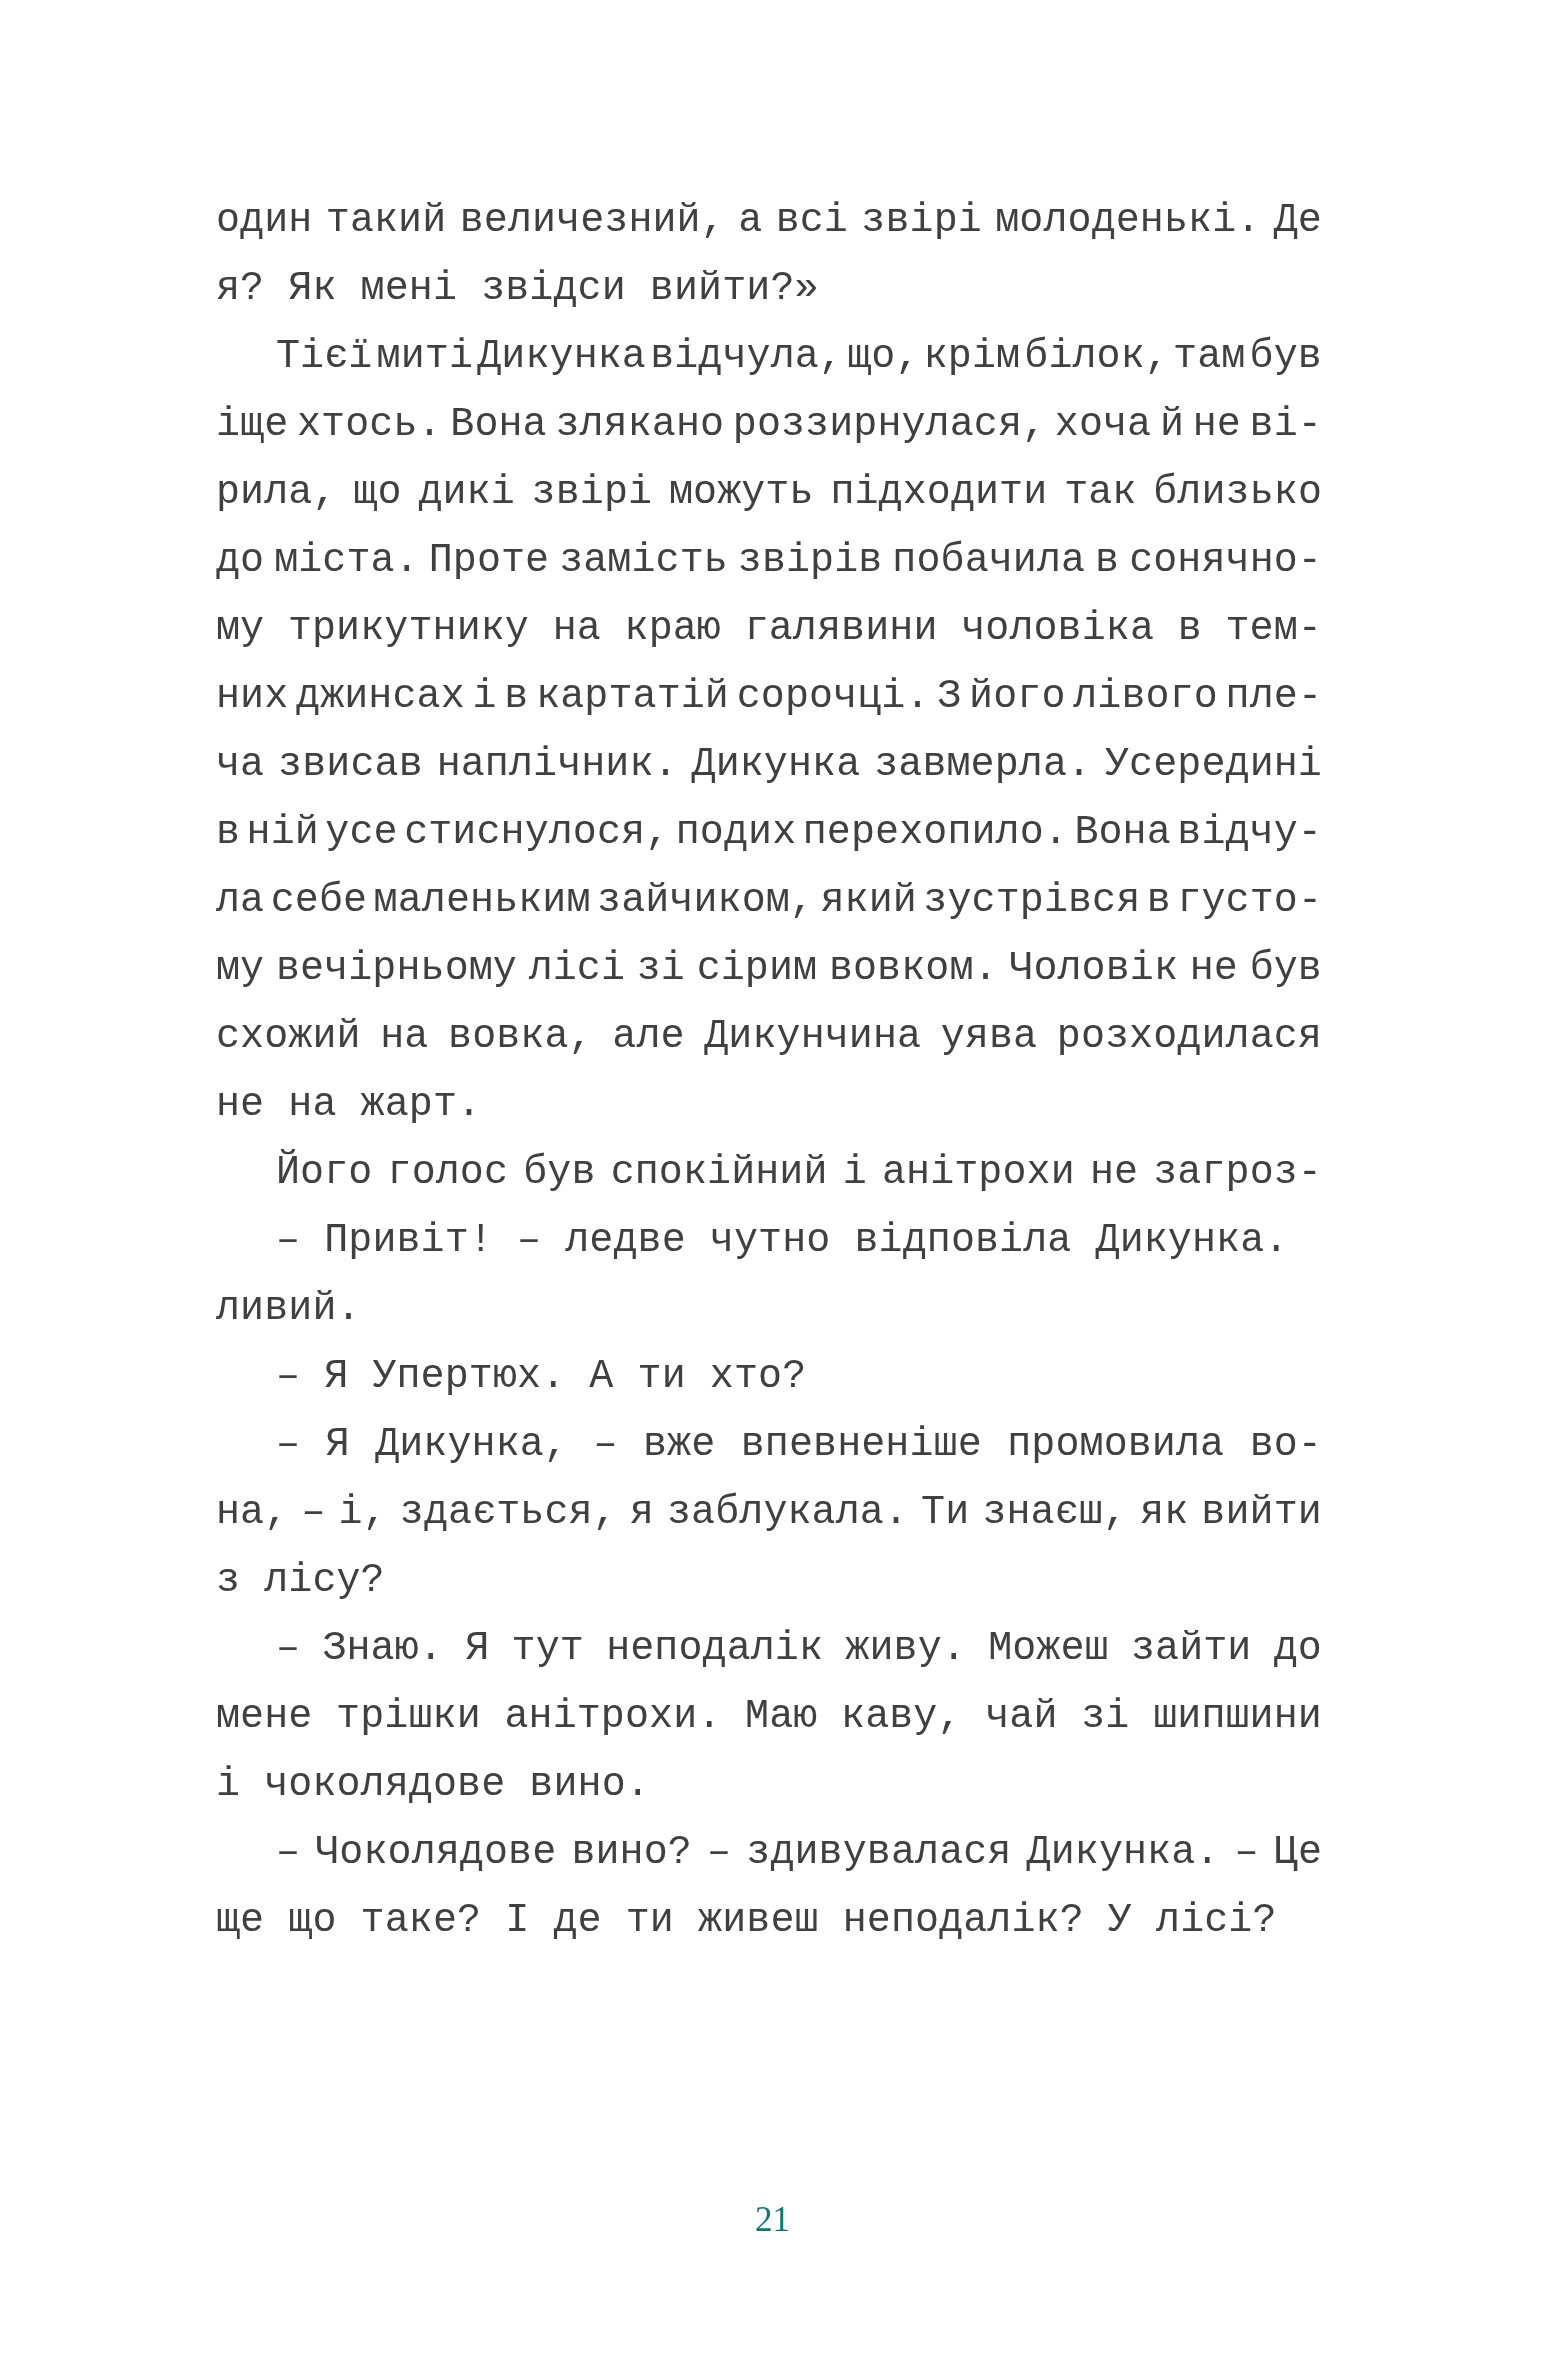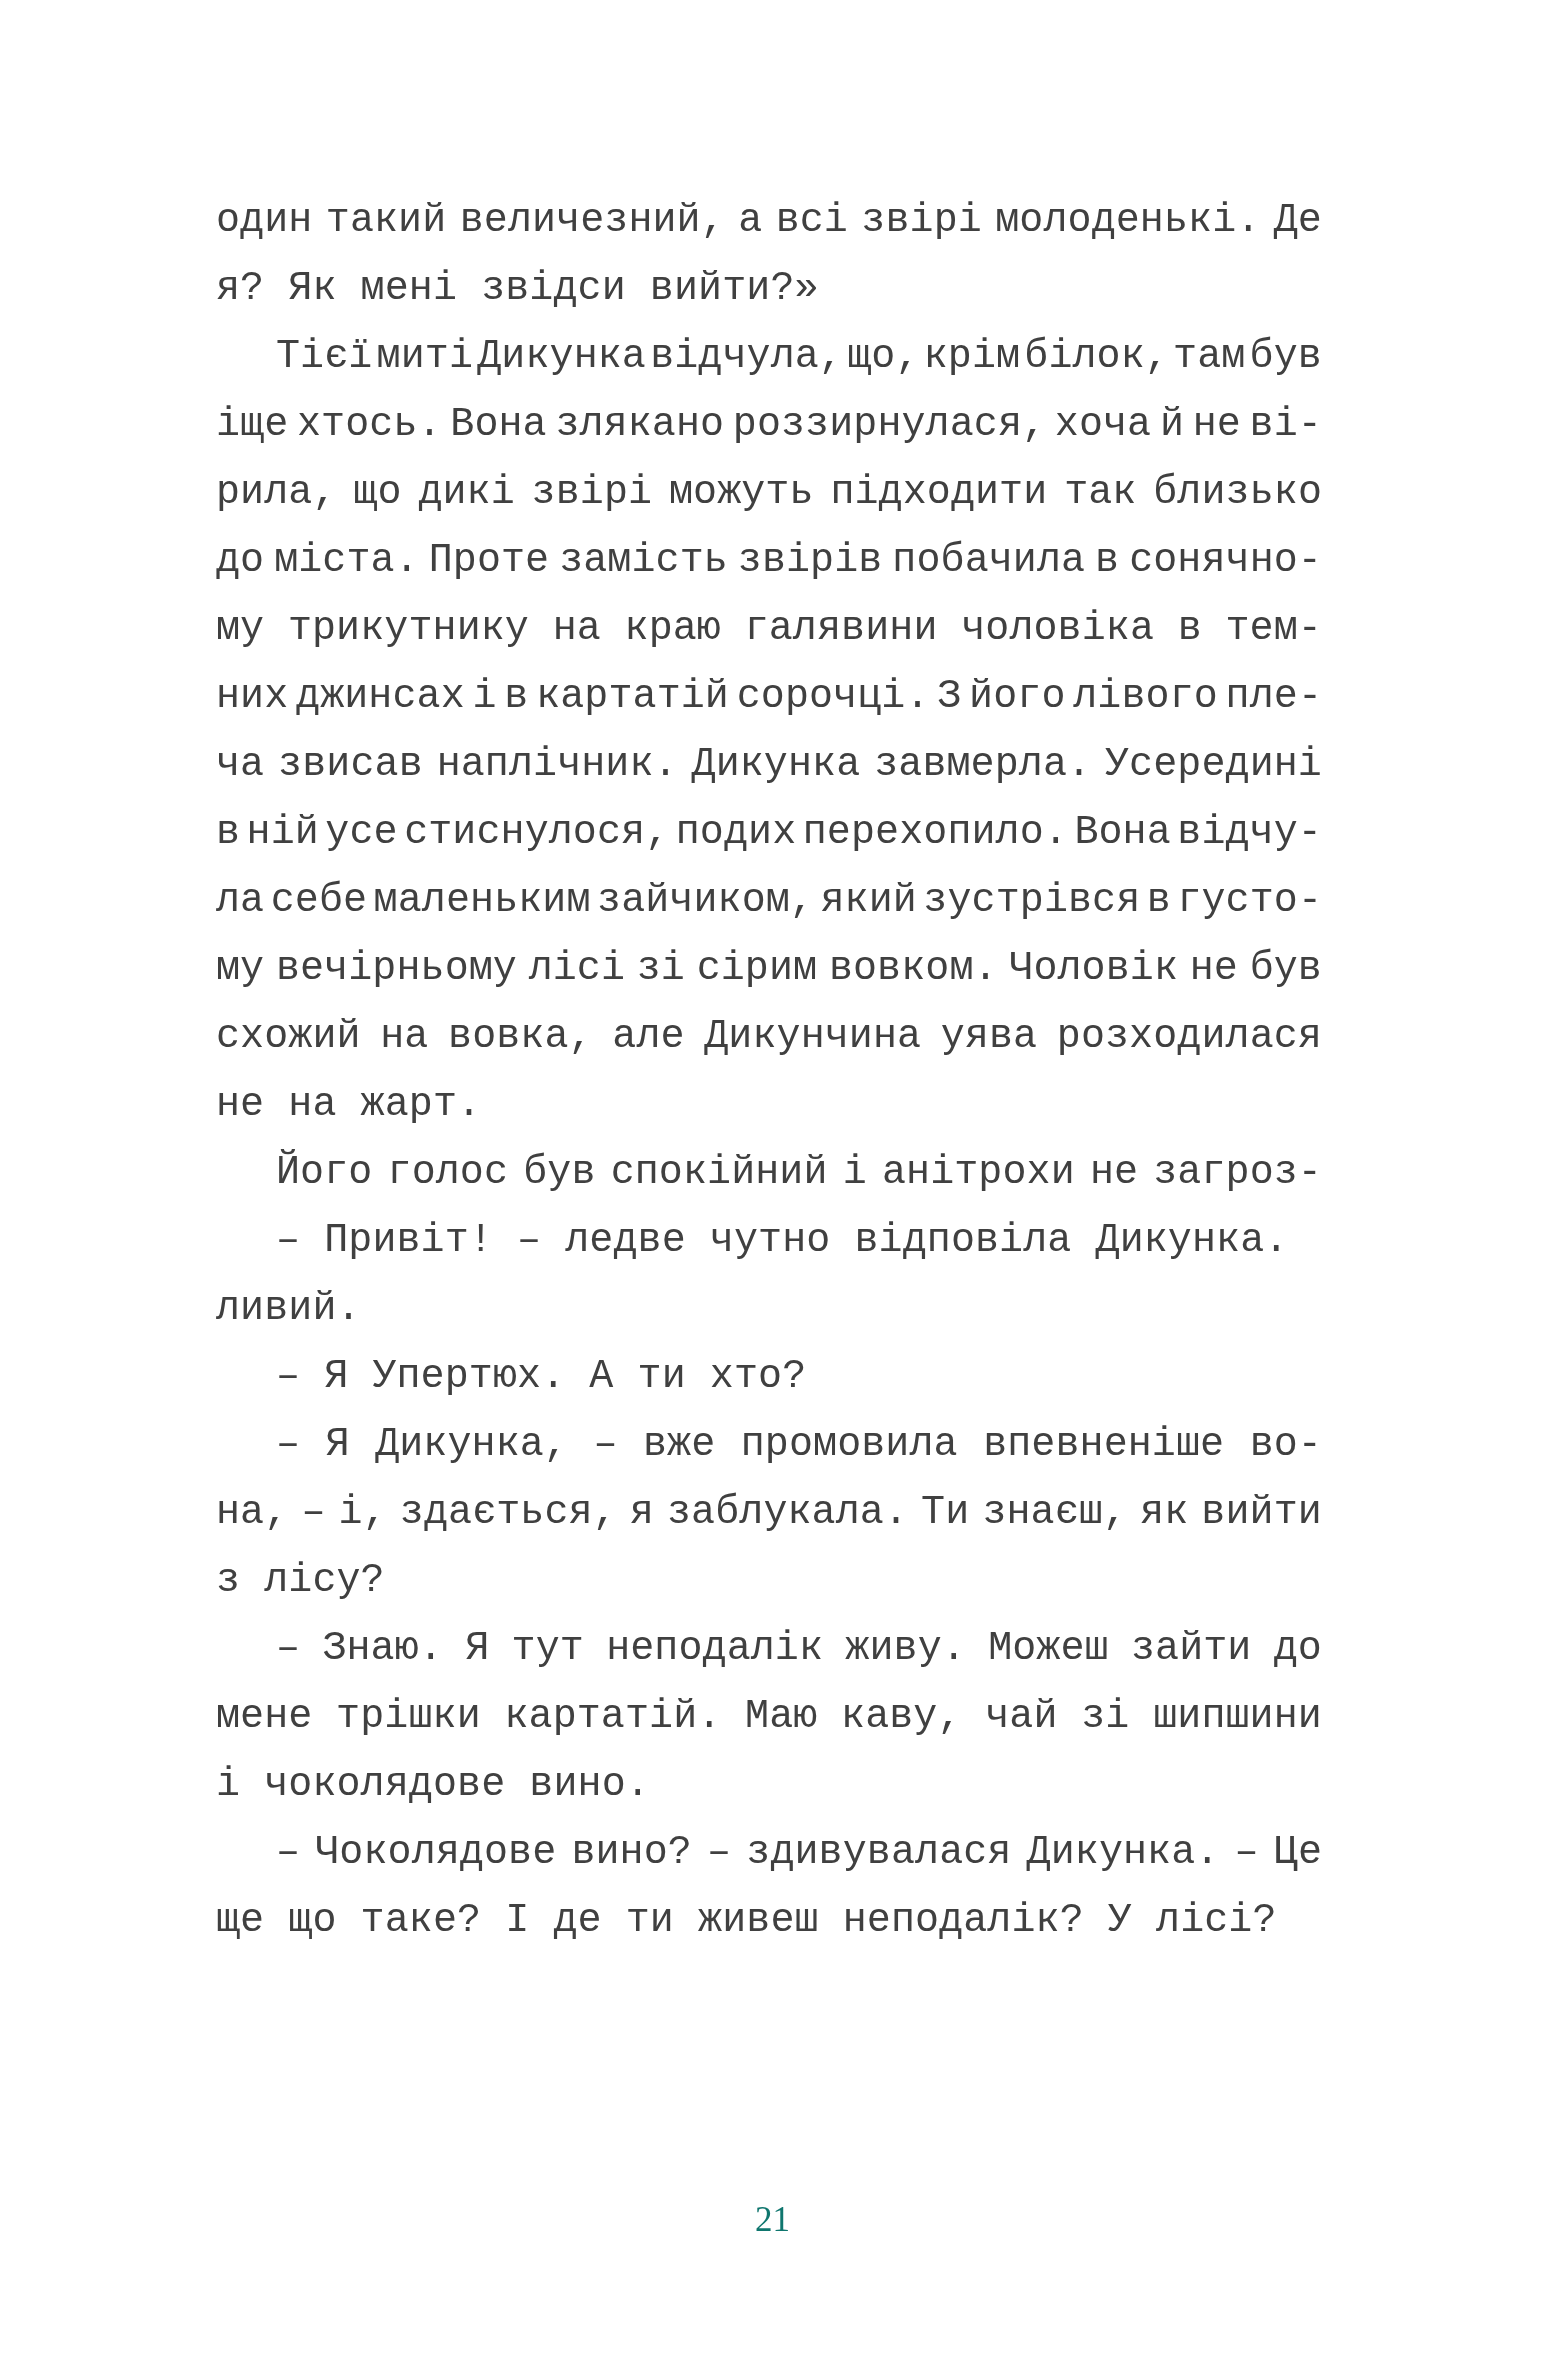--- a/index.html
+++ b/index.html
@@ -87,25 +87,25 @@
       <div class="line just"><span>ча</span><span>звисав</span><span>наплічник.</span><span>Дикунка</span><span>завмерла.</span><span>Усередині</span></div>
       <div class="line just"><span>в</span><span>ній</span><span>усе</span><span>стиснулося,</span><span>подих</span><span>перехопило.</span><span>Вона</span><span>відчу-</span></div>
       <div class="line just"><span>ла</span><span>себе</span><span>маленьким</span><span>зайчиком,</span><span>який</span><span>зустрівся</span><span>в</span><span>густо-</span></div>
       <div class="line just"><span>му</span><span>вечірньому</span><span>лісі</span><span>зі</span><span>сірим</span><span>вовком.</span><span>Чоловік</span><span>не</span><span>був</span></div>
       <div class="line just"><span>схожий</span><span>на</span><span>вовка,</span><span>але</span><span>Дикунчина</span><span>уява</span><span>розходилася</span></div>
       <div class="line flush"><span>не на жарт.</span></div>
       <div class="line just indent"><span>Його</span><span>голос</span><span>був</span><span>спокійний</span><span>і</span><span>анітрохи</span><span>не</span><span>загроз-</span></div>
       <div class="line flush indent"><span>– Привіт! – ледве чутно відповіла Дикунка.</span></div>
       <div class="line flush"><span>ливий.</span></div>
       <div class="line flush indent"><span>– Я Упертюх. А ти хто?</span></div>
-      <div class="line just indent"><span>–</span><span>Я</span><span>Дикунка,</span><span>–</span><span>вже</span><span>промовила</span><span>впевненіше</span><span>во-</span></div>
+      <div class="line just indent"><span>–</span><span>Я</span><span>Дикунка,</span><span>–</span><span>вже</span><span>впевненіше</span><span>промовила</span><span>во-</span></div>
       <div class="line just"><span>на,</span><span>–</span><span>і,</span><span>здається,</span><span>я</span><span>заблукала.</span><span>Ти</span><span>знаєш,</span><span>як</span><span>вийти</span></div>
       <div class="line flush"><span>з лісу?</span></div>
       <div class="line just indent"><span>–</span><span>Знаю.</span><span>Я</span><span>тут</span><span>неподалік</span><span>живу.</span><span>Можеш</span><span>зайти</span><span>до</span></div>
-      <div class="line just"><span>мене</span><span>трішки</span><span>картатій.</span><span>Маю</span><span>каву,</span><span>чай</span><span>зі</span><span>шипшини</span></div>
+      <div class="line just"><span>мене</span><span>трішки</span><span>анітрохи.</span><span>Маю</span><span>каву,</span><span>чай</span><span>зі</span><span>шипшини</span></div>
       <div class="line flush"><span>і чоколядове вино.</span></div>
       <div class="line just indent"><span>–</span><span>Чоколядове</span><span>вино?</span><span>–</span><span>здивувалася</span><span>Дикунка.</span><span>–</span><span>Це</span></div>
       <div class="line flush"><span>ще що таке? І де ти живеш неподалік? У лісі?</span></div>
     </div>
 
   <div class="page-number">21</div>
 
 </div>
 
 

